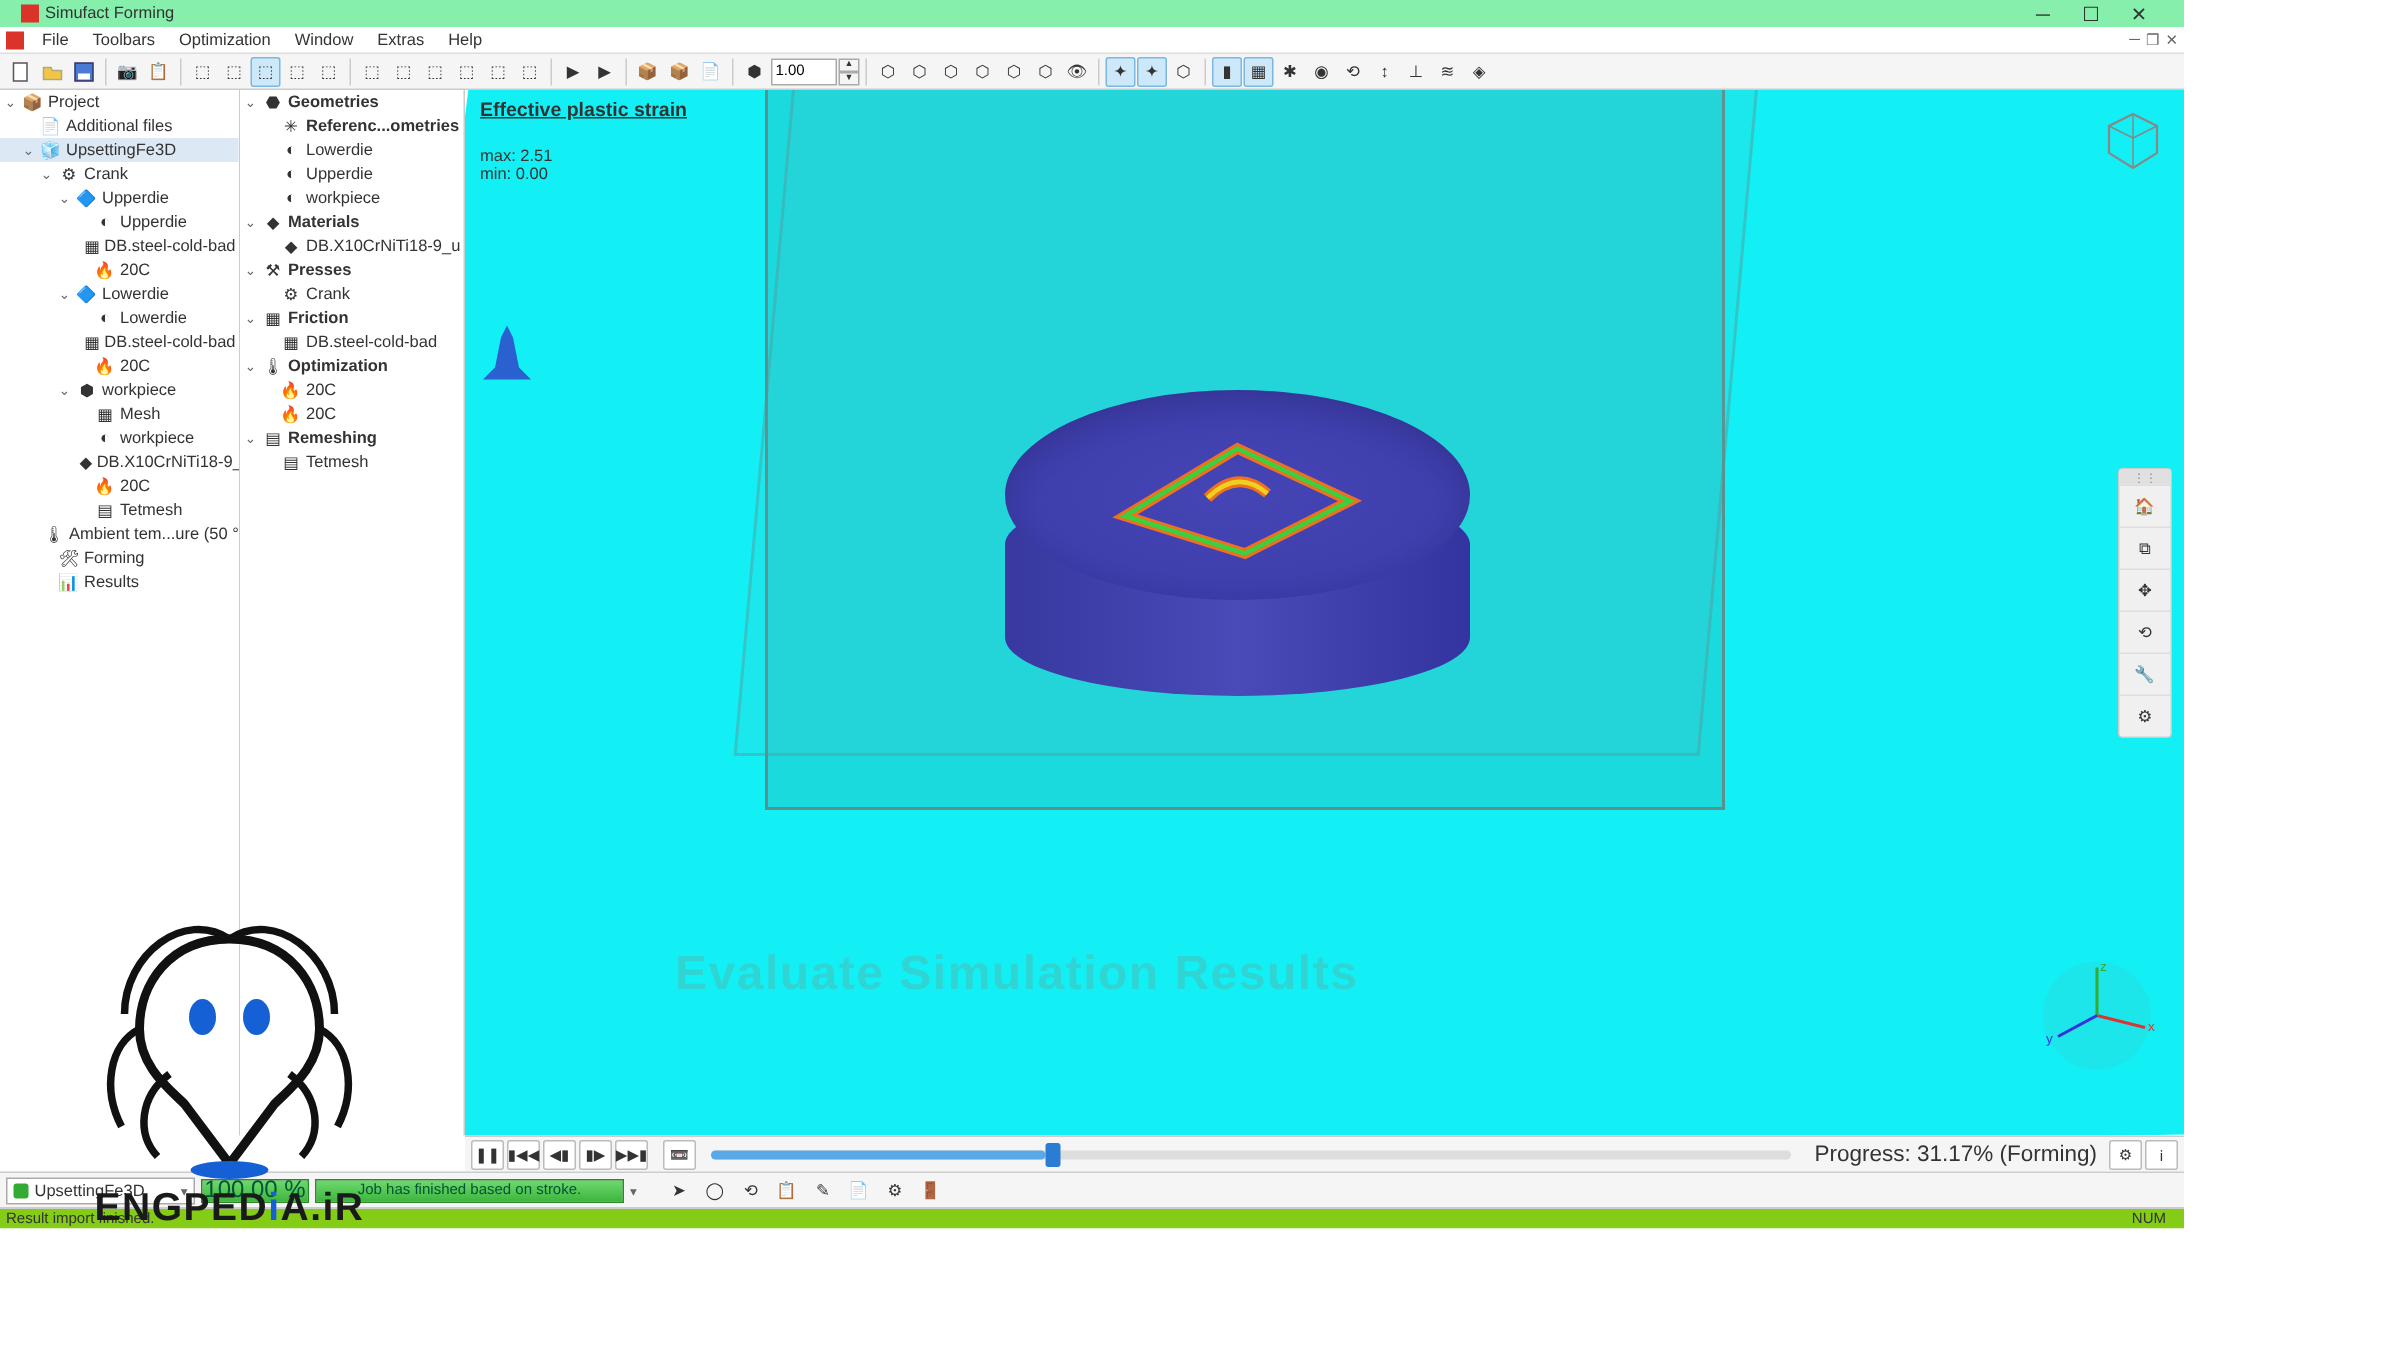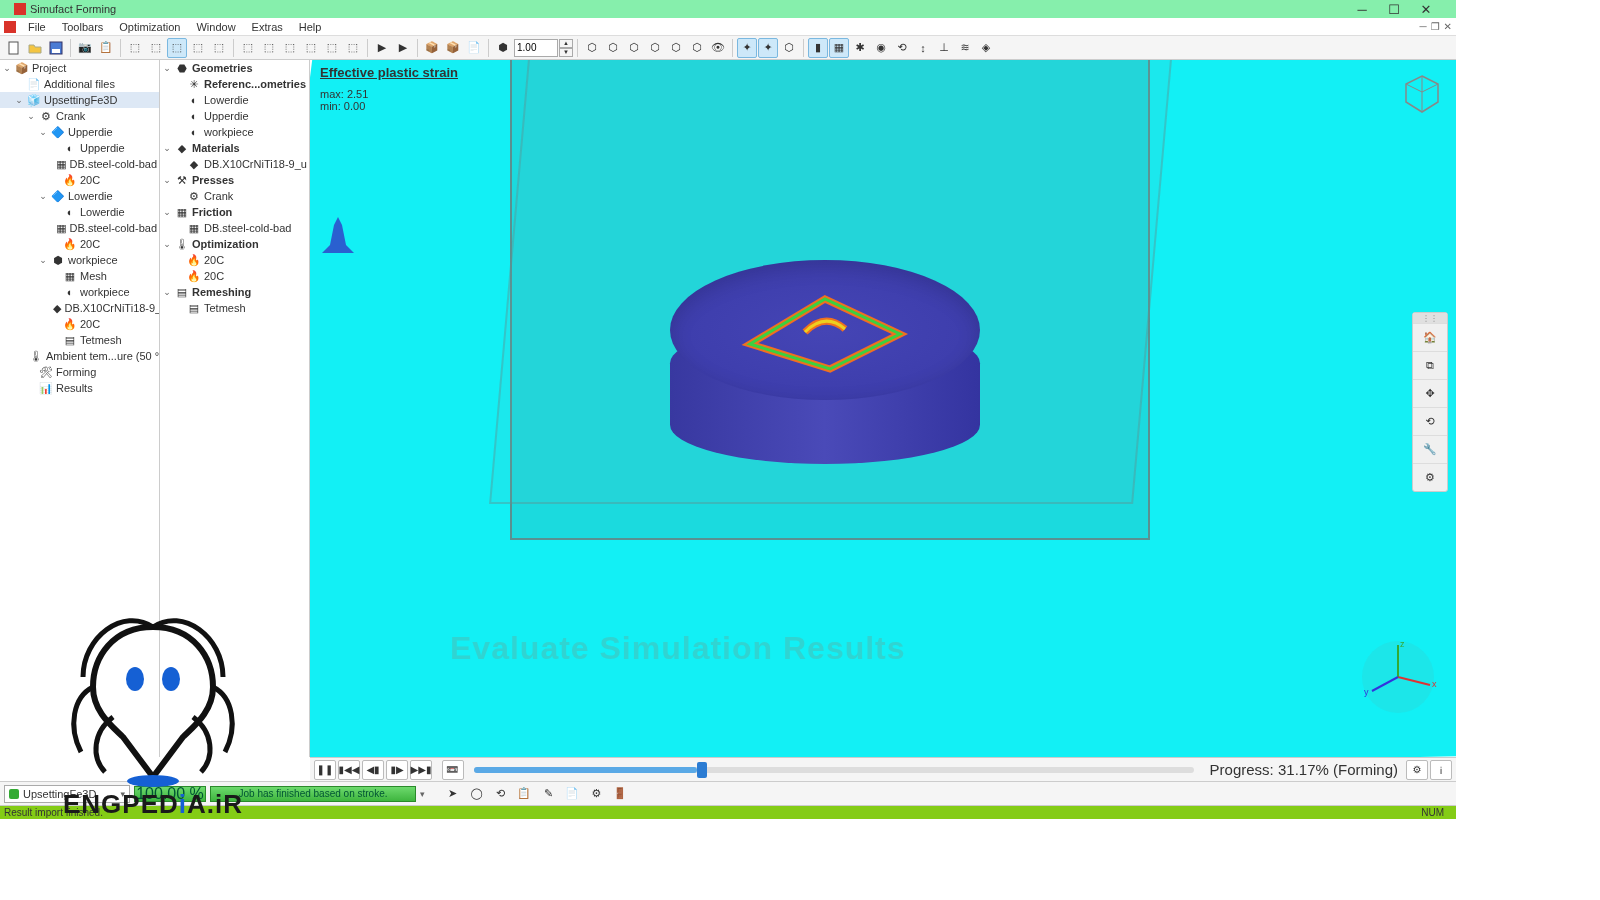--- a/index.html
+++ b/index.html
@@ -41,21 +41,21 @@
 .indent-1 { padding-left: 14px; }
 .indent-2 { padding-left: 26px; }
 .indent-3 { padding-left: 38px; }
 .indent-4 { padding-left: 50px; }
 
 
 .viewport { flex: 1; position: relative; background: #fff; overflow: hidden; }
 
 
 .legend { position: absolute; top: 5px; left: 10px; z-index: 10; }
-.legend-title { font-size: 13px; font-weight: bold; text-decoration: underline; margin-bottom: 8px; }
+.legend-title { font-size: 13px; font-weight: bold; text-decoration: underline; margin-bottom: 18px; }
 .legend-bar { display: flex; margin-left: 36px; }
 .legend-gradient { width: 18px; height: 172px; background: linear-gradient(to bottom, #d62318 0%, #f05a1c 10%, #fd9b1a 20%, #f9e91a 30%, #a6f41a 40%, #3ef41a 50%, #1af45e 60%, #1af4c6 70%, #1ab4f4 80%, #1a5cf4 90%, #0018f4 100%); }
 .legend-ticks { margin-left: 4px; display: flex; flex-direction: column; justify-content: space-between; height: 172px; font-size: 11px; }
 .legend-minmax { margin-top: 4px; font-size: 11px; margin-left:0; }
 .legend-hist { position: absolute; left: 0; top: 150px; width: 36px; }
 
 
 .watermark { position: fixed; left: 18px; bottom: 80px; width: 270px; text-align: center; pointer-events: none; }
 .watermark svg { width: 180px; height: 170px; }
 .watermark-text { font-size: 26px; font-weight: 800; letter-spacing: 1px; color: #1a1a1a; font-family: Arial Black, sans-serif; }

